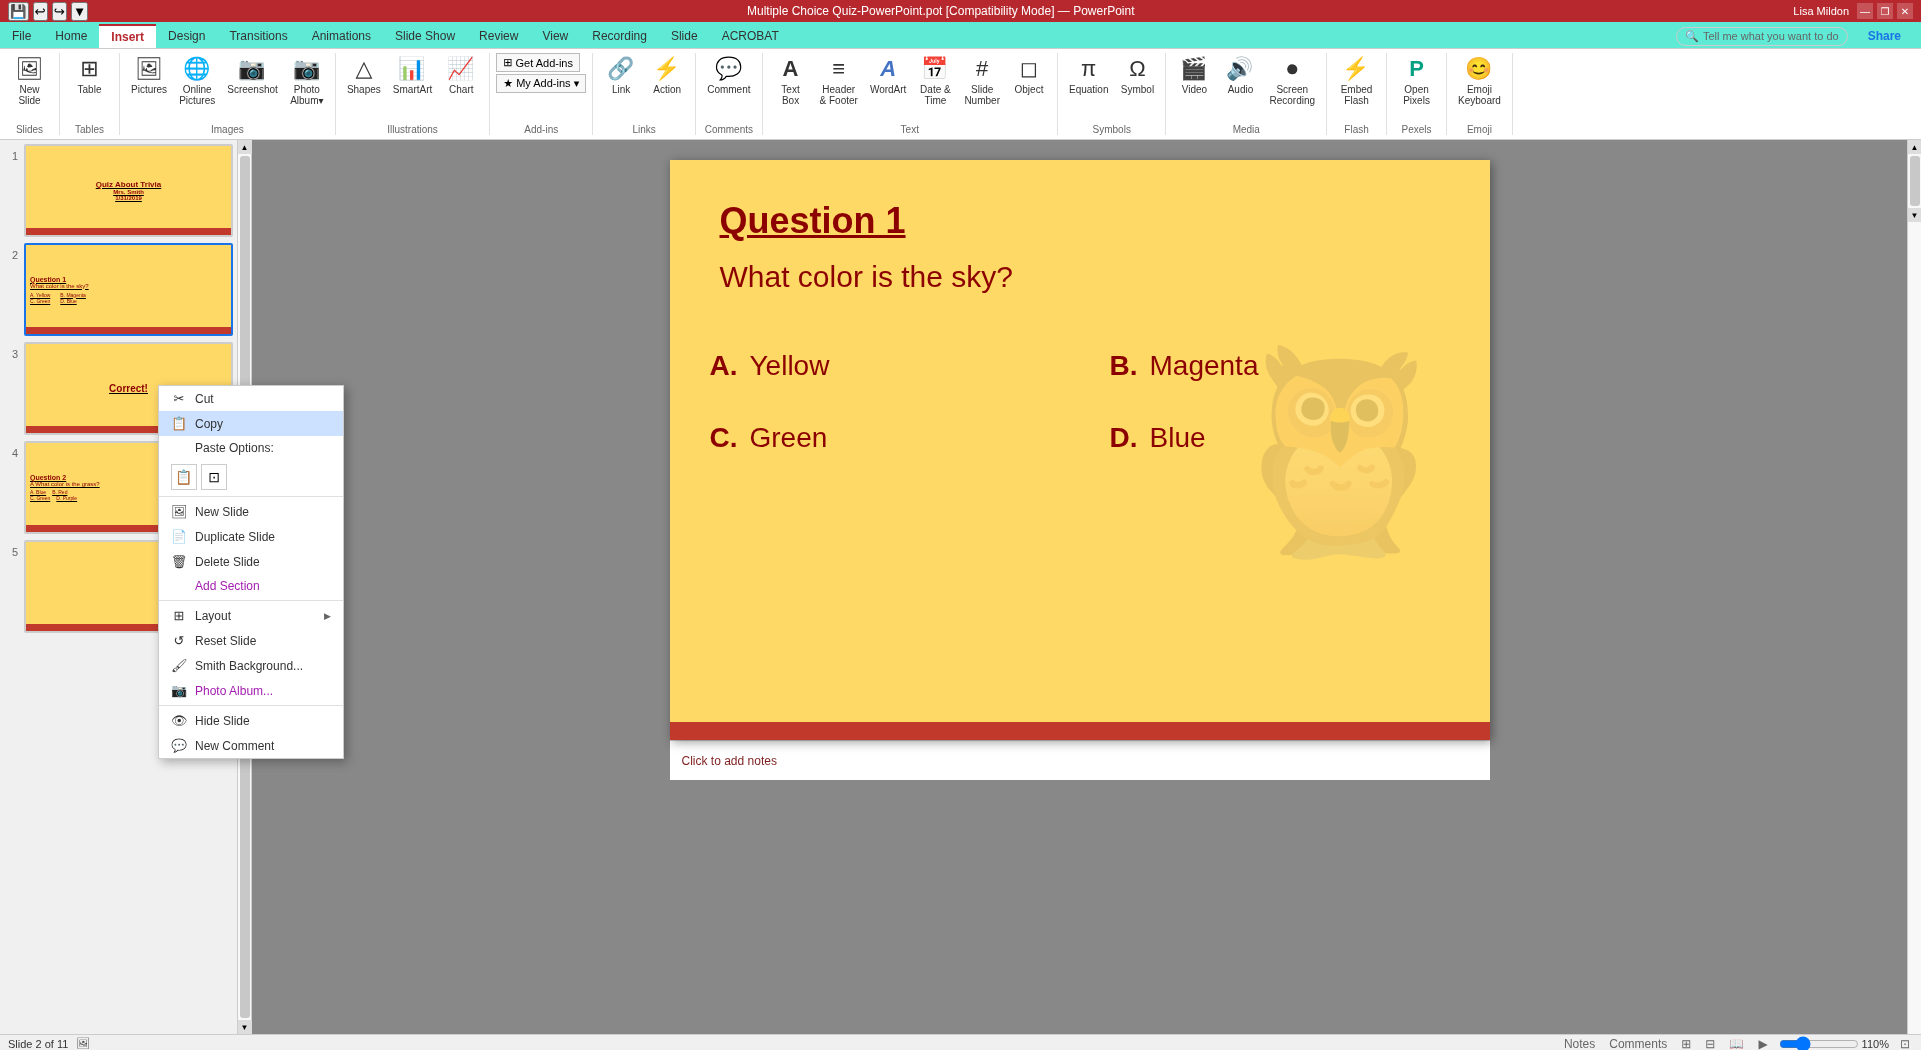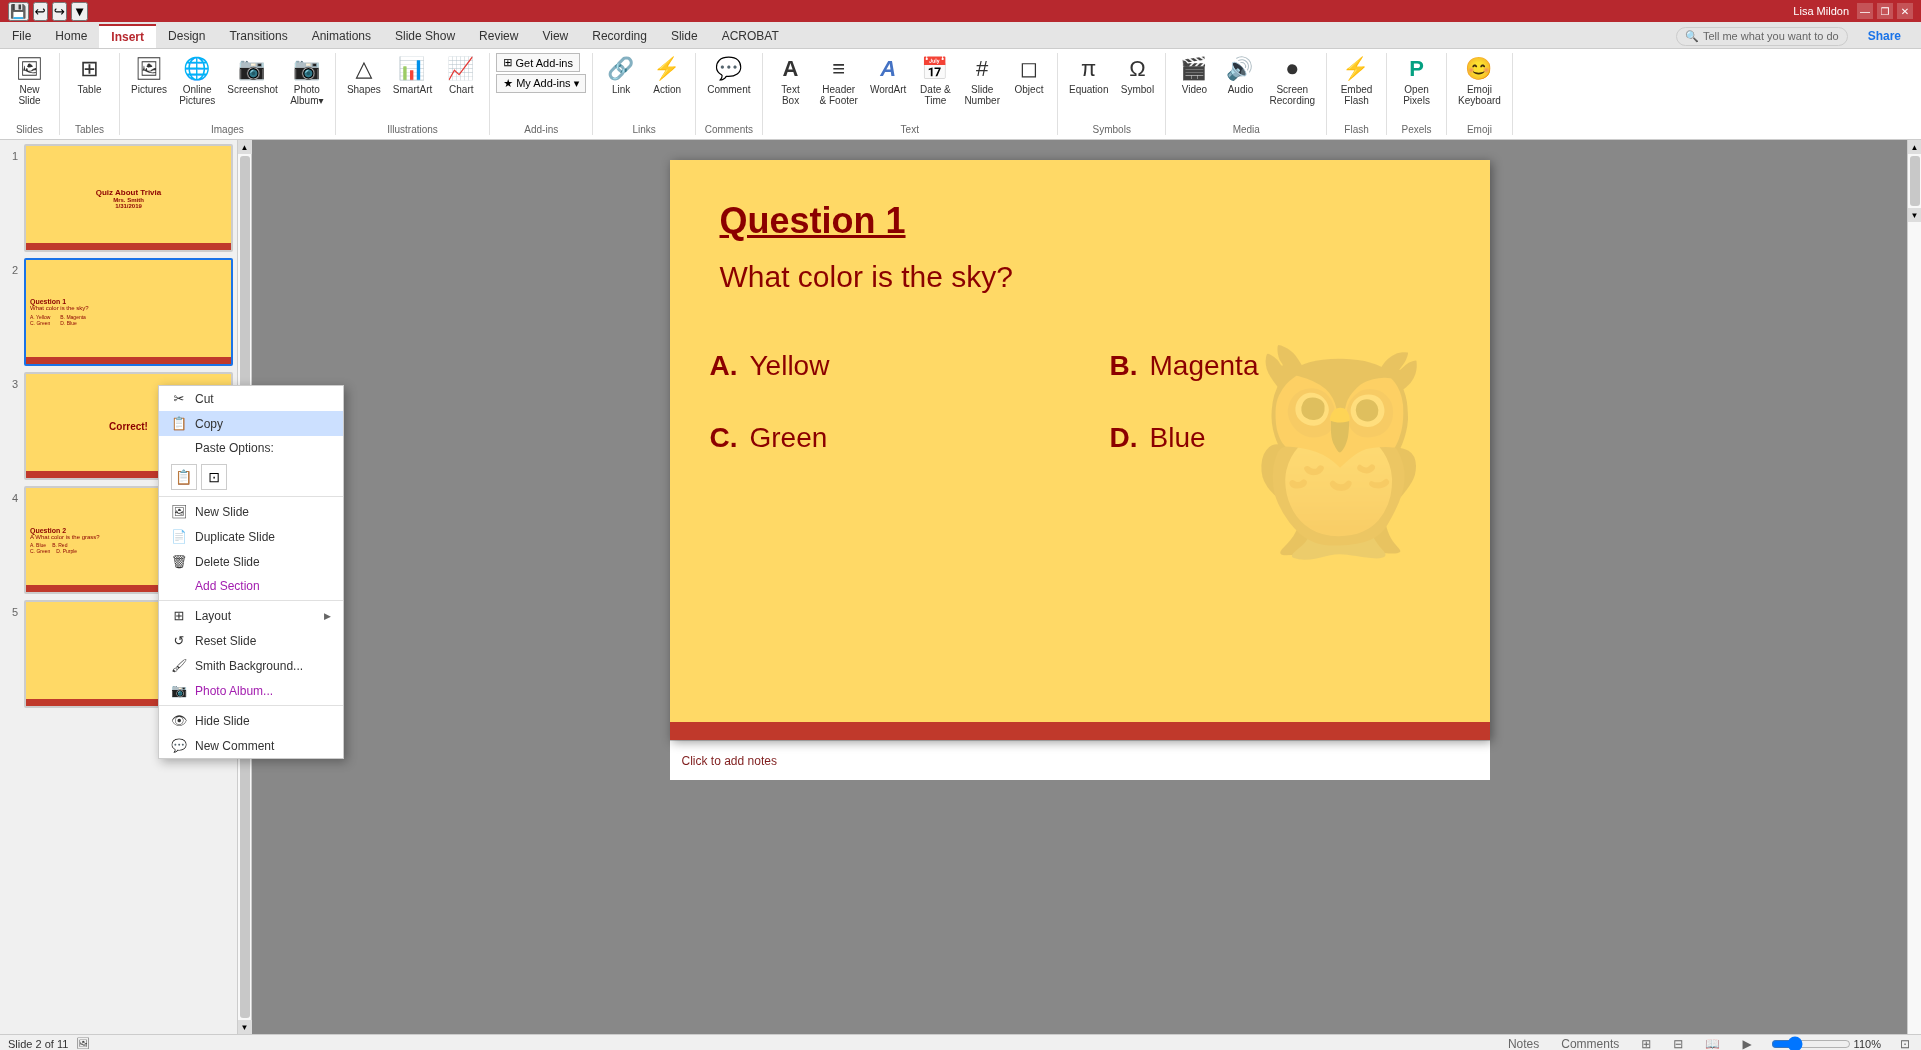--- a/index.html
+++ b/index.html
@@ -19,21 +19,21 @@
     #title-bar .win-controls { display: flex; gap: 4px; }
     #title-bar .win-btn { width: 16px; height: 16px; background: rgba(255,255,255,0.2); border: none; color: white; font-size: 10px; cursor: pointer; display: flex; align-items: center; justify-content: center; }
 
     
     #ribbon {
       background: #fff;
       border-bottom: 1px solid #ccc;
     }
     #ribbon-tabs {
       display: flex;
-      background: #e5e5e5;
+      background: #5eead4;
       border-bottom: 1px solid #ccc;
       padding-top: 2px;
     }
     .ribbon-tab {
       padding: 4px 12px;
       font-size: 12px;
       cursor: pointer;
       border: none;
       background: none;
       color: #333;
@@ -113,30 +113,31 @@
     }
     .slide-num {
       font-size: 11px;
       color: #666;
       width: 14px;
       text-align: right;
       padding-top: 6px;
     }
     .slide-thumb {
       flex: 1;
-      height: 108px;
+      height: 93px;
       background: #ffd966;
       border: 2px solid #ccc;
       border-radius: 2px;
       overflow: hidden;
       position: relative;
       display: flex;
       flex-direction: column;
       justify-content: center;
       align-items: flex-end;
+      text-decoration: underline;
     }
     .slide-thumb.active {
       border: 2px solid #1a73e8;
     }
     .slide-thumb .thumb-content {
       font-size: 6px;
       color: #8b0000;
       text-align: center;
       padding: 4px;
       width: 100%;
@@ -272,21 +273,21 @@
       background: #f0f0f0;
       border-top: 1px solid #ccc;
       display: flex;
       align-items: center;
       justify-content: space-between;
       padding: 0 8px;
       font-size: 11px;
       color: #333;
     }
     #status-bar .status-left { display: flex; align-items: center; gap: 8px; }
-    #status-bar .status-right { display: flex; align-items: center; gap: 16px; }
+    #status-bar .status-right { display: flex; align-items: center; gap: 8px; }
     .view-btn { background: none; border: none; cursor: pointer; font-size: 12px; color: #666; padding: 1px 3px; }
     .zoom-control { display: flex; align-items: center; gap: 3px; font-size: 11px; }
 
     .add-ins-btn {
       border: 1px solid #bbb;
       background: #f8f8f8;
       font-size: 11px;
       padding: 2px 6px;
       cursor: pointer;
       display: flex;
@@ -297,20 +298,21 @@
 </head>
 <body>
 
 <div id="title-bar">
   <div style="display:flex;align-items:center;gap:4px;">
     <button class="qa-btn">💾</button>
     <button class="qa-btn">↩</button>
     <button class="qa-btn">↪</button>
     <button class="qa-btn">▼</button>
   </div>
+  <div class="title">Multiple Choice Quiz-PowerPoint.pot [Compatibility Mode] — PowerPoint</div>
   <div style="display:flex;align-items:center;gap:8px;">
     <span style="font-size:11px;">Lisa Mildon</span>
     <div class="win-controls">
       <button class="win-btn">—</button>
       <button class="win-btn">❐</button>
       <button class="win-btn">✕</button>
     </div>
   </div>
 </div>
 

